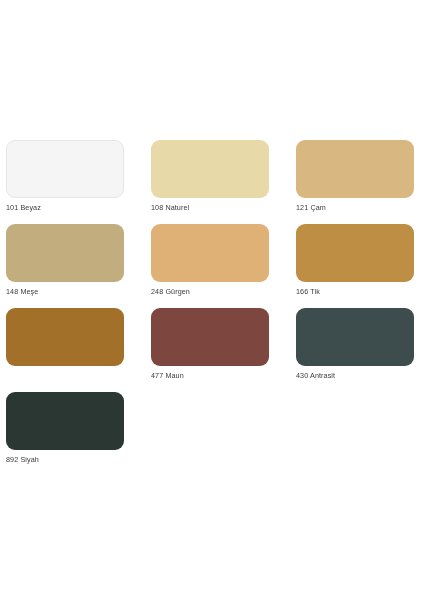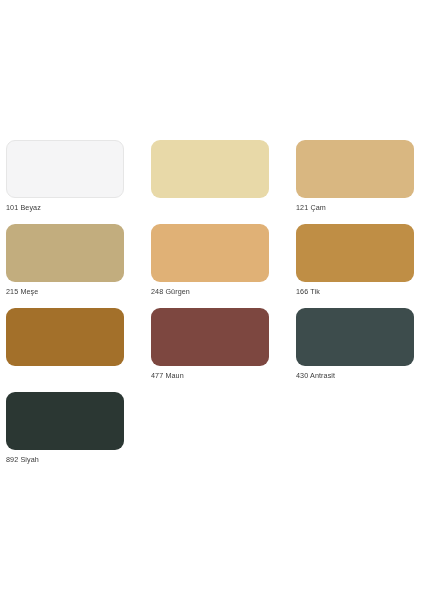--- a/index.html
+++ b/index.html
@@ -61,28 +61,29 @@
 <body>
 
 <div class="page">
   <div class="palette">
       <div class="swatch-cell">
         <div class="swatch-chip light-chip" style="background-color: rgb(245, 245, 246);"></div>
         <span class="swatch-label">101 Beyaz</span>
       </div>
       <div class="swatch-cell">
         <div class="swatch-chip" style="background-color: rgb(232, 217, 168);"></div>
+        <span class="swatch-label">108 Naturel</span>
       </div>
       <div class="swatch-cell">
         <div class="swatch-chip" style="background-color: rgb(217, 183, 129);"></div>
         <span class="swatch-label">121 Çam</span>
       </div>
       <div class="swatch-cell">
         <div class="swatch-chip" style="background-color: rgb(194, 173, 126);"></div>
-        <span class="swatch-label">215 Meşe</span>
+        <span class="swatch-label">148 Meşe</span>
       </div>
       <div class="swatch-cell">
         <div class="swatch-chip" style="background-color: rgb(224, 177, 118);"></div>
         <span class="swatch-label">248 Gürgen</span>
       </div>
       <div class="swatch-cell">
         <div class="swatch-chip" style="background-color: rgb(191, 142, 69);"></div>
         <span class="swatch-label">166 Tik</span>
       </div>
       <div class="swatch-cell">

